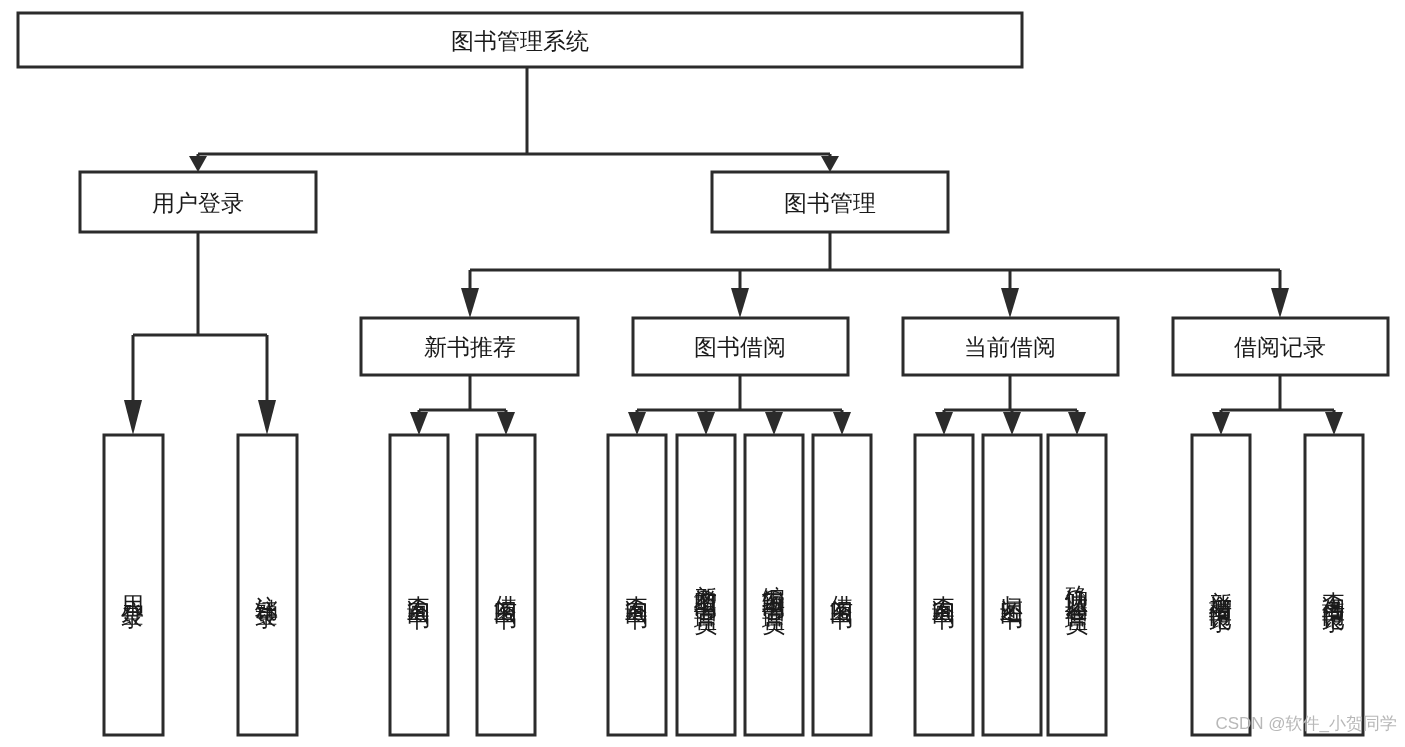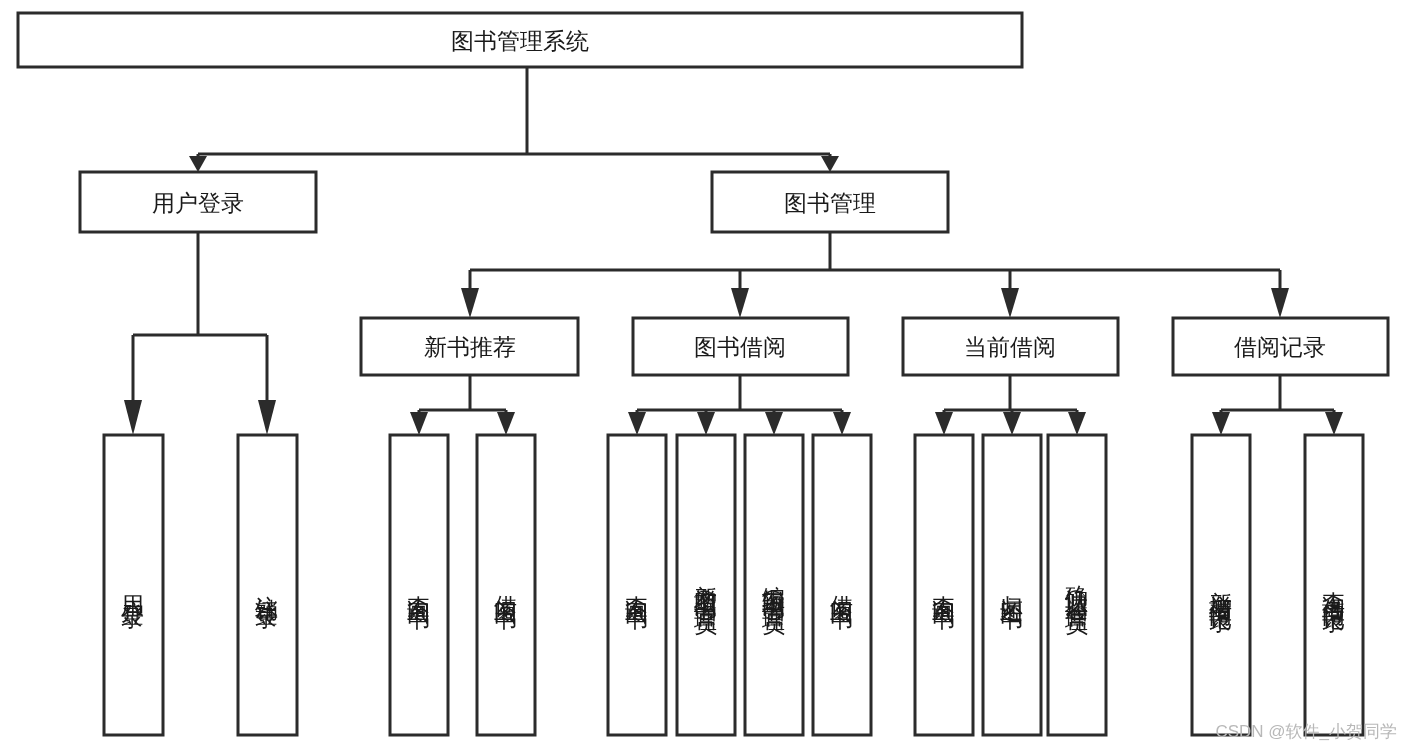--- a/index.html
+++ b/index.html
@@ -54,21 +54,21 @@
     font-size: 23px;
     fill: #1a1a1a;
     text-anchor: middle;
     dominant-baseline: central;
     writing-mode: vertical-rl;
     letter-spacing: 4px;
   }
   .watermark {
     position: absolute;
     right: 8px;
-    bottom: 4px;
+    bottom: 12px;
     font-family: "Liberation Sans", "DejaVu Sans", sans-serif;
     font-size: 17px;
     color: #b8b8b8;
     white-space: nowrap;
     pointer-events: none;
     user-select: none;
   }
 </style>
 </head>
 <body>

